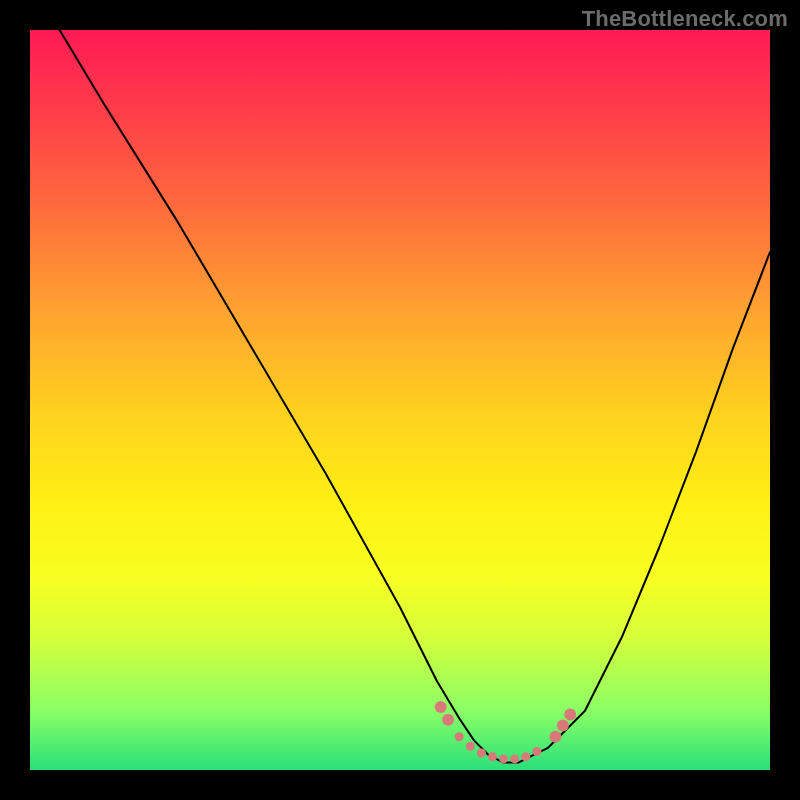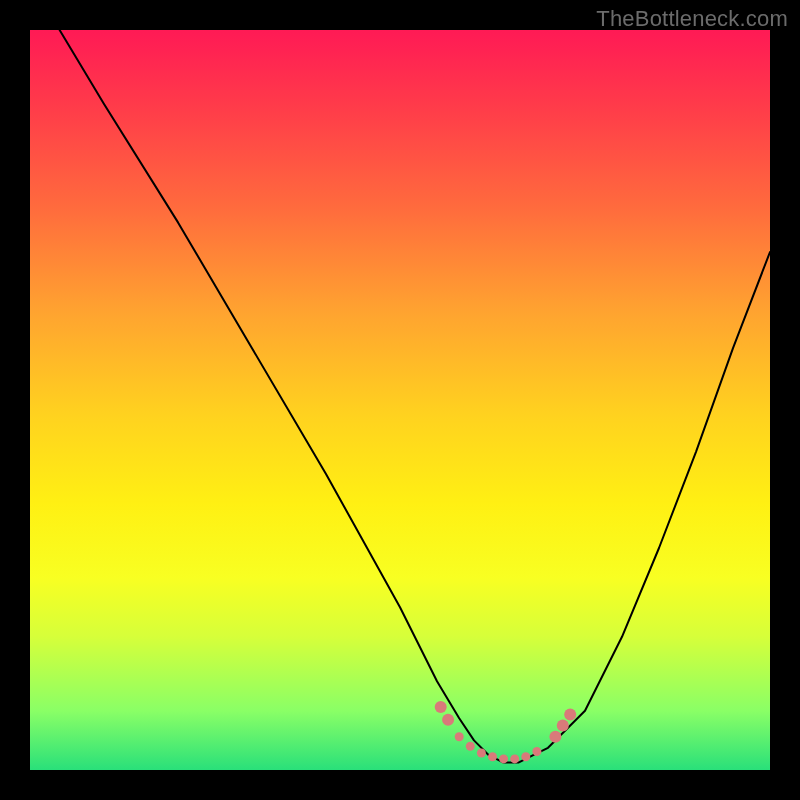--- a/index.html
+++ b/index.html
@@ -35,21 +35,21 @@
       #8aff66 92%,
       #29e07a 100%
     );
   }
   .watermark {
     position: absolute;
     top: 6px;
     right: 12px;
     color: #6b6b6b;
     font-size: 22px;
-    font-weight: 400;
+    font-weight: 700;
     letter-spacing: 0.2px;
     user-select: none;
   }
   svg.curve {
     position: absolute;
     left: 0;
     top: 0;
     width: 740px;
     height: 740px;
     overflow: visible;

